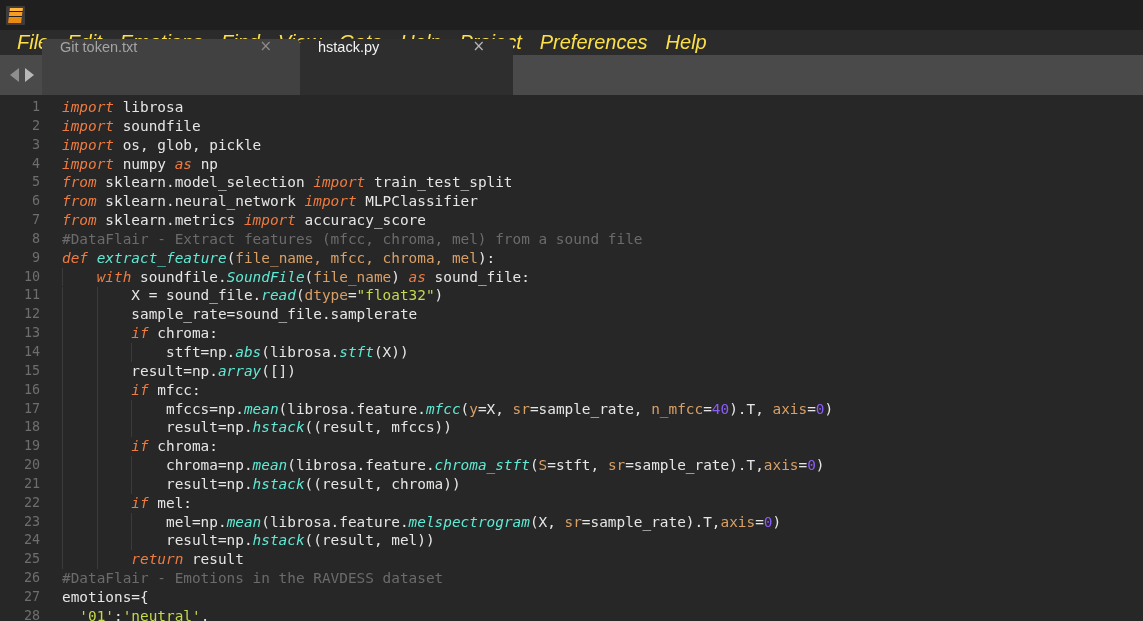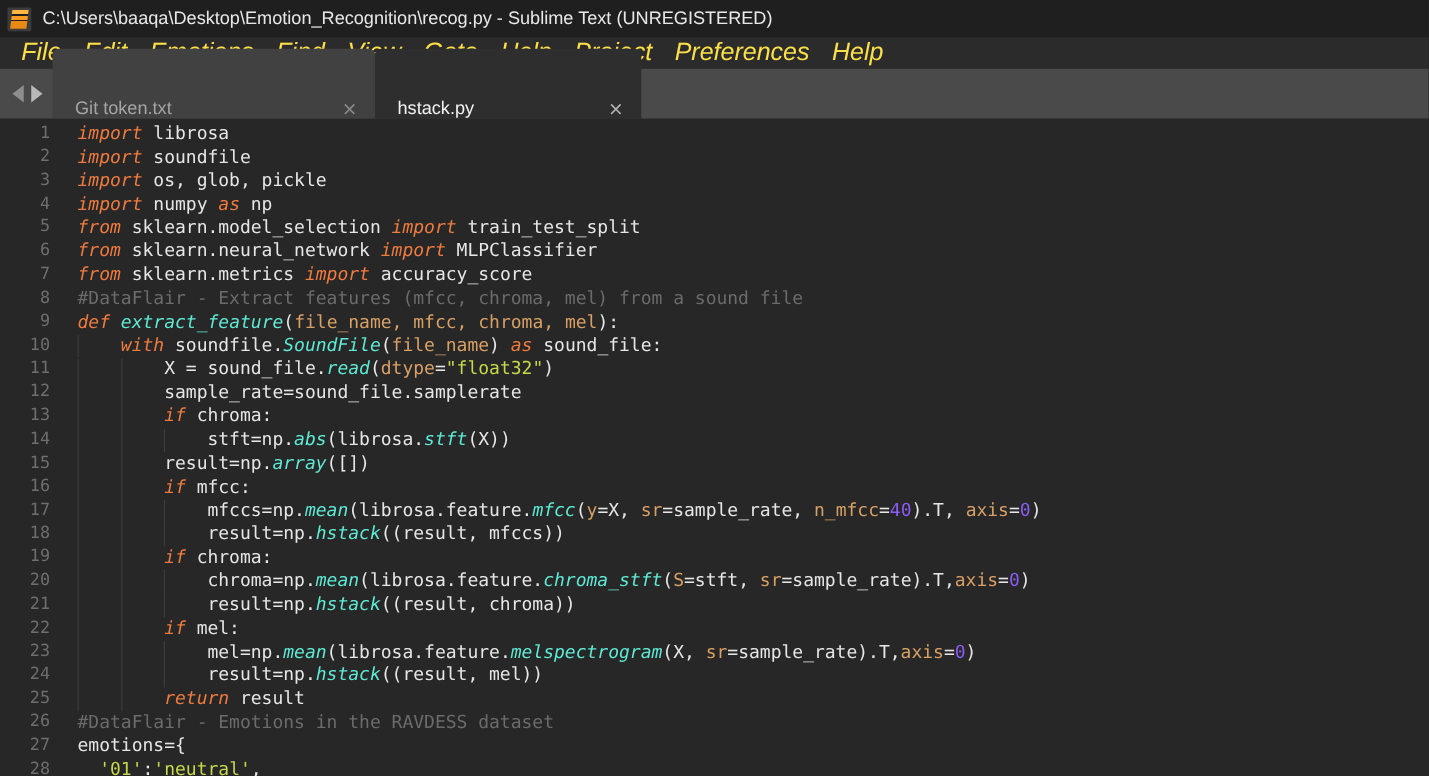--- a/index.html
+++ b/index.html
@@ -100,23 +100,23 @@
   }
   .nav-arrow.right {
     border-top: 7px solid transparent;
     border-bottom: 7px solid transparent;
     border-left: 9px solid #b9b9b9;
   }
   .tab {
     height: 56px;
     box-sizing: border-box;
     display: flex;
-    align-items: flex-end;
+    align-items: flex-start;
     justify-content: space-between;
-    padding: 0 14px 0 18px;
+    padding: 0 28px 0 18px;
     border-top-left-radius: 5px;
     border-top-right-radius: 5px;
     position: relative;
     cursor: default;
   }
   .tab .tab-label {
     font-size: 14.5px;
     white-space: nowrap;
     margin-right: 30px;
   }
@@ -197,21 +197,20 @@
   .t-par  { color: #d9a066; }   
   .t-op   { color: #e6e6e6; }
 </style>
 </head>
 <body>
 
 <div id="titlebar">
   <div id="app-icon">
     <div class="s-glyph"></div>
   </div>
-  <div id="title-text">C:\Users\baaqa\Desktop\Emotion_Recognition\recog.py - Sublime Text (UNREGISTERED)</div>
 </div>
 
 <div id="menubar">
     <div class="menu-item">File</div>
     <div class="menu-item">Edit</div>
     <div class="menu-item">Emotions</div>
     <div class="menu-item">Find</div>
     <div class="menu-item">View</div>
     <div class="menu-item">Goto</div>
     <div class="menu-item">Help</div>

